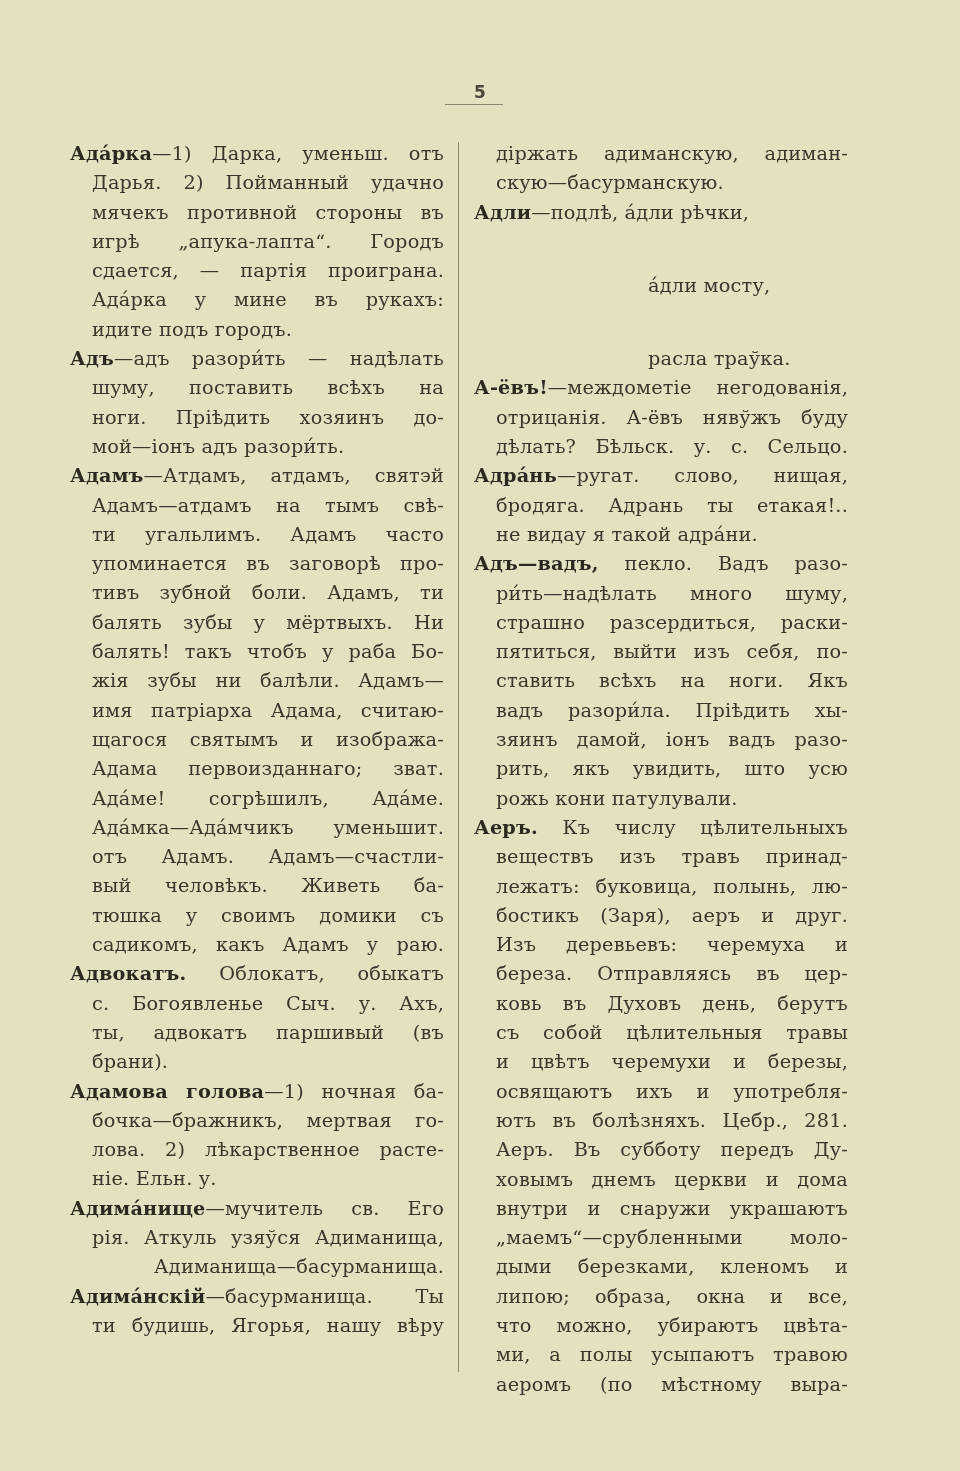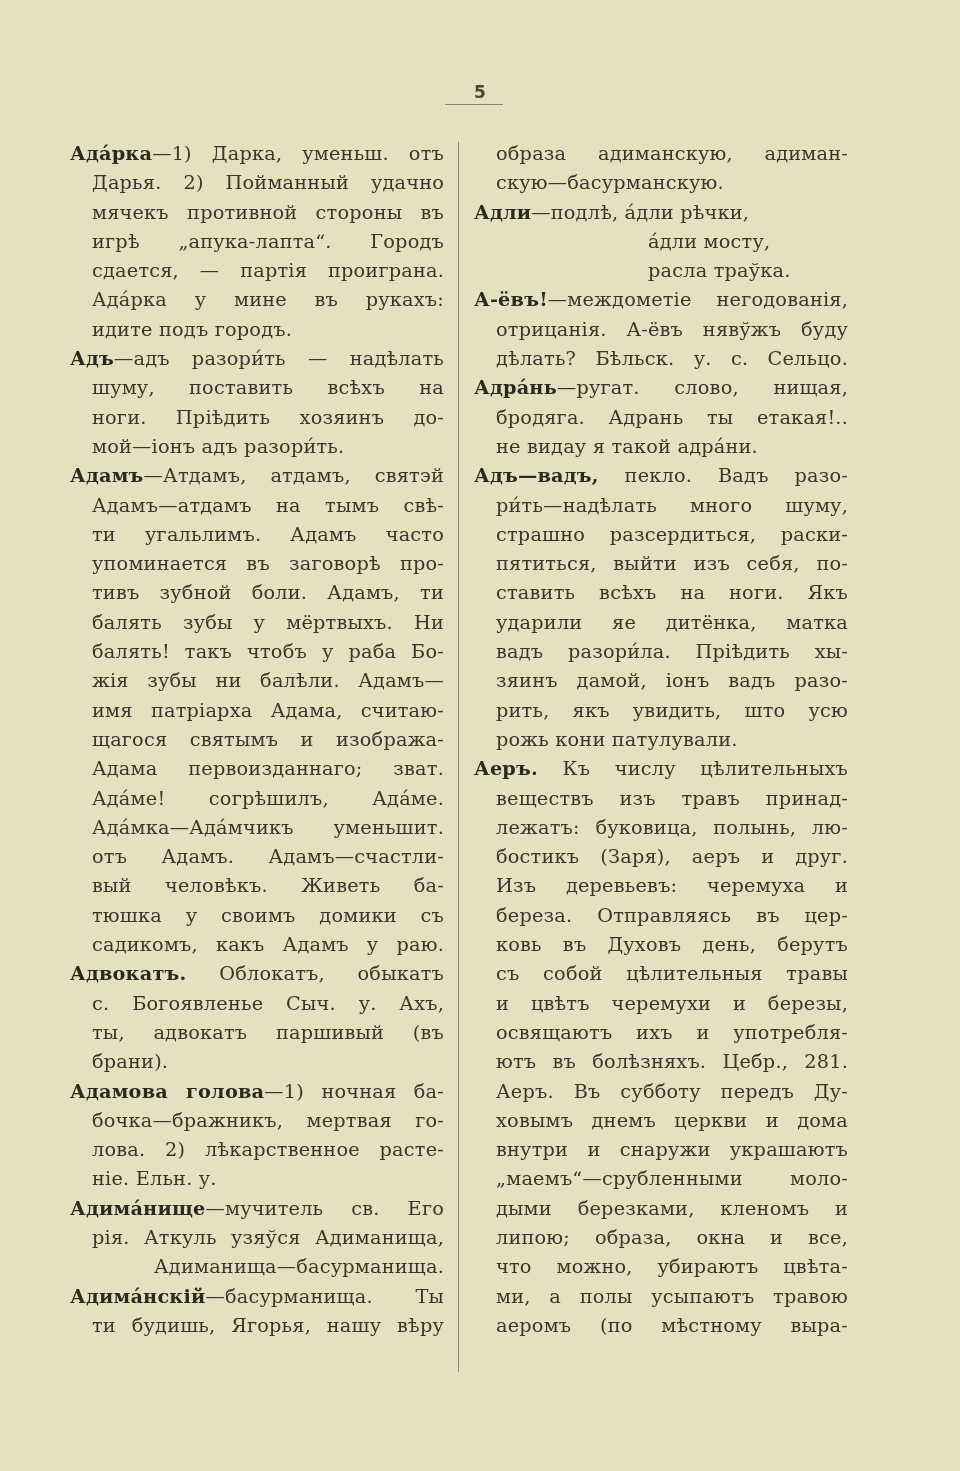--- a/index.html
+++ b/index.html
@@ -28,21 +28,21 @@
   .col-left { left: 70px; }
   .col-right { left: 474px; }
   .divider {
     position: absolute; left: 458px; top: 142px; width: 1px; height: 1230px;
     background: #8d8a72;
   }
   .line { white-space: nowrap; text-align: justify; text-align-last: justify; height: 29.3px; }
   .line.last { text-align-last: left; }
   .line.indent { padding-left: 22px; }
   .line.right { text-align: left; text-align-last: right; }
-  .line.deep { padding-left: 174px; text-align-last: left; }
+  .line.deep { padding-left: 174px; text-align-last: left; margin-top: 44px; }
   .hw { font-weight: bold; color: #2c2920; }
 </style>
 </head>
 <body>
 
 <div class="page-number">5</div>
 <div class="header-rule"></div>
 
 <div class="col col-left" id="left-col">
     <div class="line "><span class="hw">Ада́рка</span><span>—1) Дарка, уменьш. отъ</span></div>
@@ -82,37 +82,36 @@
     <div class="line indent"><span>лова. 2) лѣкарственное расте-</span></div>
     <div class="line indent last"><span>ніе. Ельн. у.</span></div>
     <div class="line "><span class="hw">Адима́нище</span><span>—мучитель св. Его</span></div>
     <div class="line indent"><span>рія. Аткуль узяўся Адиманища,</span></div>
     <div class="line right"><span>Адиманища—басурманища.</span></div>
     <div class="line "><span class="hw">Адима́нскій</span><span>—басурманища. Ты</span></div>
     <div class="line indent"><span>ти будишь, Ягорья, нашу вѣру</span></div>
   </div>
 <div class="divider"></div>
 <div class="col col-right" id="right-col">
-    <div class="line indent"><span>образа адиманскую, адиман-</span></div>
+    <div class="line indent"><span>дiржать адиманскую, адиман-</span></div>
     <div class="line indent last"><span>скую—басурманскую.</span></div>
     <div class="line last"><span class="hw">Адли</span><span>—подлѣ, а́дли рѣчки,</span></div>
     <div class="line deep"><span>а́дли мосту,</span></div>
     <div class="line deep"><span>расла траўка.</span></div>
     <div class="line "><span class="hw">А-ёвъ!</span><span>—междометіе негодованія,</span></div>
     <div class="line indent"><span>отрицанія. А-ёвъ нявўжъ буду</span></div>
     <div class="line indent"><span>дѣлать? Бѣльск. у. с. Сельцо.</span></div>
     <div class="line "><span class="hw">Адра́нь</span><span>—ругат. слово, нищая,</span></div>
     <div class="line indent"><span>бродяга. Адрань ты етакая!..</span></div>
     <div class="line indent last"><span>не видау я такой адра́ни.</span></div>
     <div class="line "><span class="hw">Адъ—вадъ,</span><span> пекло. Вадъ разо-</span></div>
     <div class="line indent"><span>ри́ть—надѣлать много шуму,</span></div>
     <div class="line indent"><span>страшно разсердиться, раски-</span></div>
     <div class="line indent"><span>пятиться, выйти изъ себя, по-</span></div>
     <div class="line indent"><span>ставить всѣхъ на ноги. Якъ</span></div>
-    <div class="line indent"><span>ударили яе дитёнка, матка</span></div>
     <div class="line indent"><span>вадъ разори́ла. Пріѣдить хы-</span></div>
     <div class="line indent"><span>зяинъ дамой, іонъ вадъ разо-</span></div>
     <div class="line indent"><span>рить, якъ увидить, што усю</span></div>
     <div class="line indent last"><span>рожь кони патулували.</span></div>
     <div class="line "><span class="hw">Аеръ.</span><span> Къ числу цѣлительныхъ</span></div>
     <div class="line indent"><span>веществъ изъ травъ принад-</span></div>
     <div class="line indent"><span>лежатъ: буковица, полынь, лю-</span></div>
     <div class="line indent"><span>бостикъ (Заря), аеръ и друг.</span></div>
     <div class="line indent"><span>Изъ деревьевъ: черемуха и</span></div>
     <div class="line indent"><span>береза. Отправляясь въ цер-</span></div>

